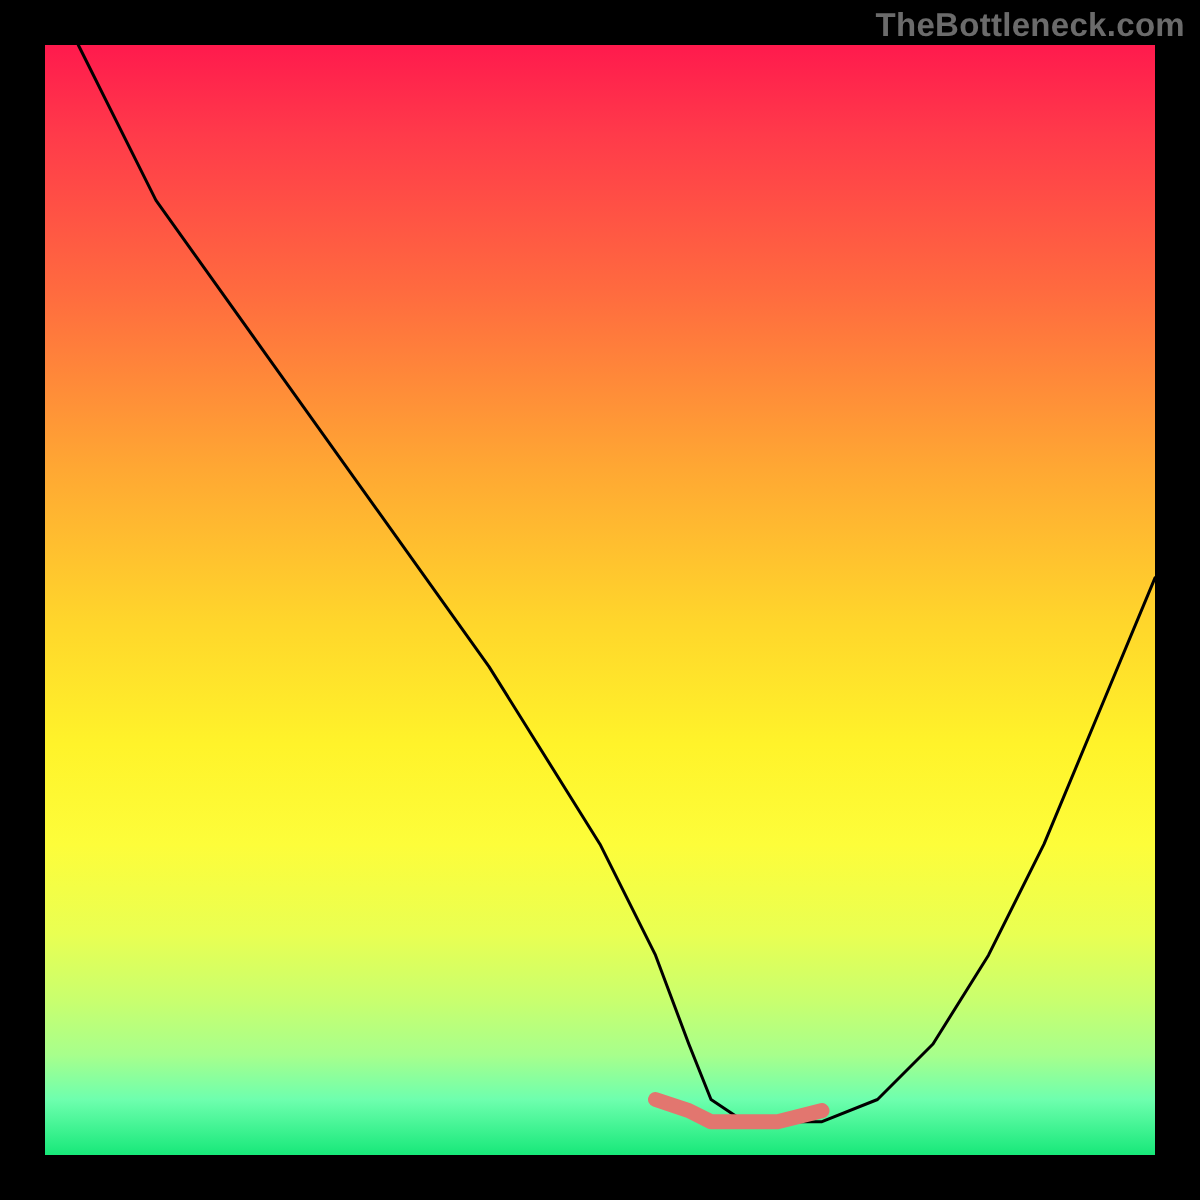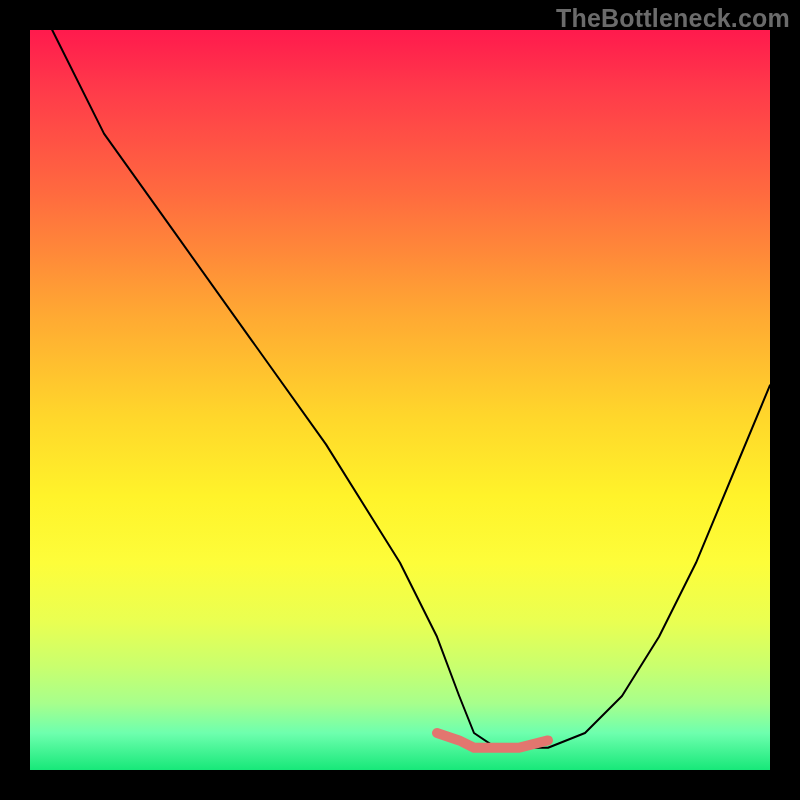--- a/index.html
+++ b/index.html
@@ -38,21 +38,21 @@
       #a7ff8c 91%,
       #6effae 95%,
       #17e879 100%
     );
   }
   .watermark {
     position: absolute;
     top: 4px;
     right: 10px;
     font-family: Arial, Helvetica, sans-serif;
-    font-size: 25px;
+    font-size: 22px;
     font-weight: 600;
     color: #6b6b6b;
     letter-spacing: 0.2px;
   }
   svg.curve {
     position: absolute;
     top: 0;
     left: 0;
     width: 740px;
     height: 740px;

